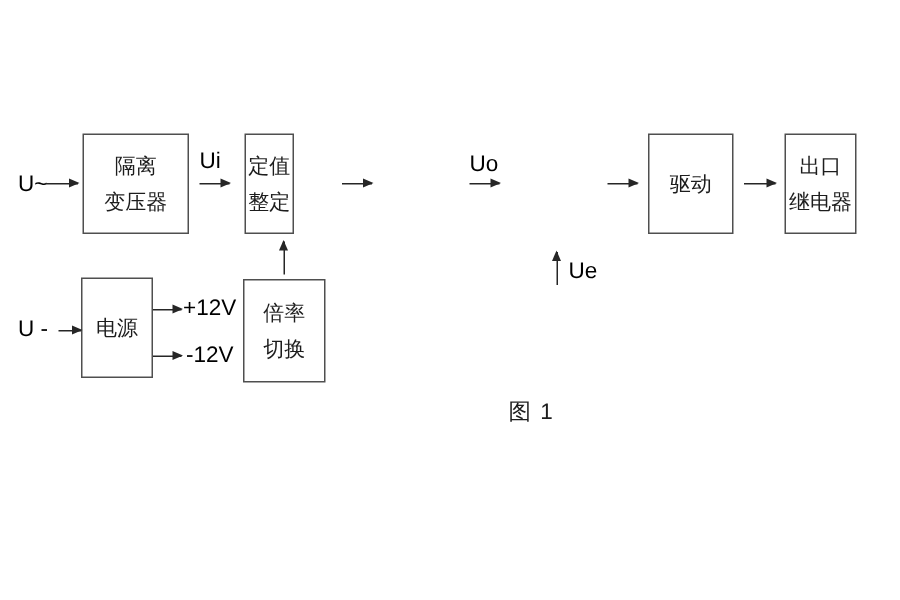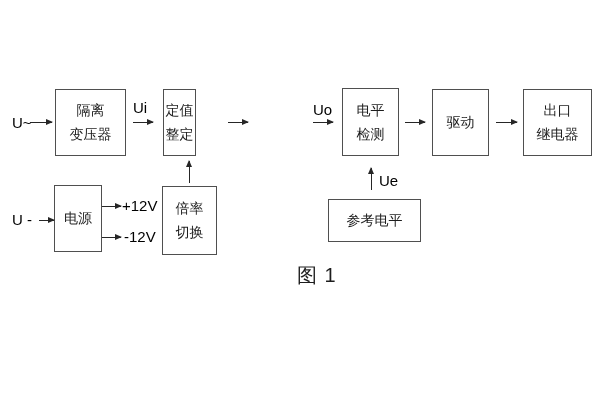--- a/index.html
+++ b/index.html
@@ -31,24 +31,25 @@
   }
   .siglabel {
     position: absolute;
     font-size: 15px;
     line-height: 16px;
     color: #000000;
     white-space: pre;
   }
   .caption {
     position: absolute;
-    font-size: 20px;
+    font-size: 15px;
     line-height: 18px;
     color: #1d1d1d;
     letter-spacing: 1px;
+    margin-left: 42px;
   }
   
   .arrow-h {
     position: absolute;
     height: 0;
     border-top: 1.4px solid #262626;
   }
   .arrow-h::after {
     content: "";
     position: absolute;
@@ -91,46 +92,39 @@
     <span>隔离</span>
     <span>变压器</span>
   </div>
 
   <div class="box" style="left:163px; top:89px; width:33px; height:67px">
     <span>定值</span>
     <span>整定</span>
   </div>
 
 
-  <div class="box" style="left:342px; top:88px; width:57px; height:68px">
-    <span>电平</span>
-    <span>检测</span>
-  </div>
 
   <div class="box" style="left:432px; top:89px; width:57px; height:67px">
     <span>驱动</span>
   </div>
 
-  <div class="box" style="left:523px; top:89px; width:69px; height:67px">
+  <div class="box" style="left:523px; top:89px; width:48px; height:67px">
     <span>出口</span>
     <span>继电器</span>
   </div>
 
   <div class="box" style="left:54px; top:185px; width:48px; height:67px">
     <span>电源</span>
   </div>
 
   <div class="box" style="left:162px; top:186px; width:55px; height:69px">
     <span>倍率</span>
     <span>切换</span>
   </div>
 
-  <div class="box" style="left:328px; top:199px; width:93px; height:43px">
-    <span>参考电平</span>
-  </div>
 
   <span class="siglabel" style="left:12px; top:115px">U~</span>
   <span class="siglabel" style="left:12px; top:212px">U -</span>
   <span class="siglabel" style="left:133px; top:100px">Ui</span>
   <span class="siglabel" style="left:313px; top:102px">Uo</span>
   <span class="siglabel" style="left:379px; top:173px">Ue</span>
   <span class="siglabel" style="left:122px; top:198px">+12V</span>
   <span class="siglabel" style="left:124px; top:229px">-12V</span>
 
   <div class="arrow-h" style="left:30px; top:122px; width:22px"></div>

